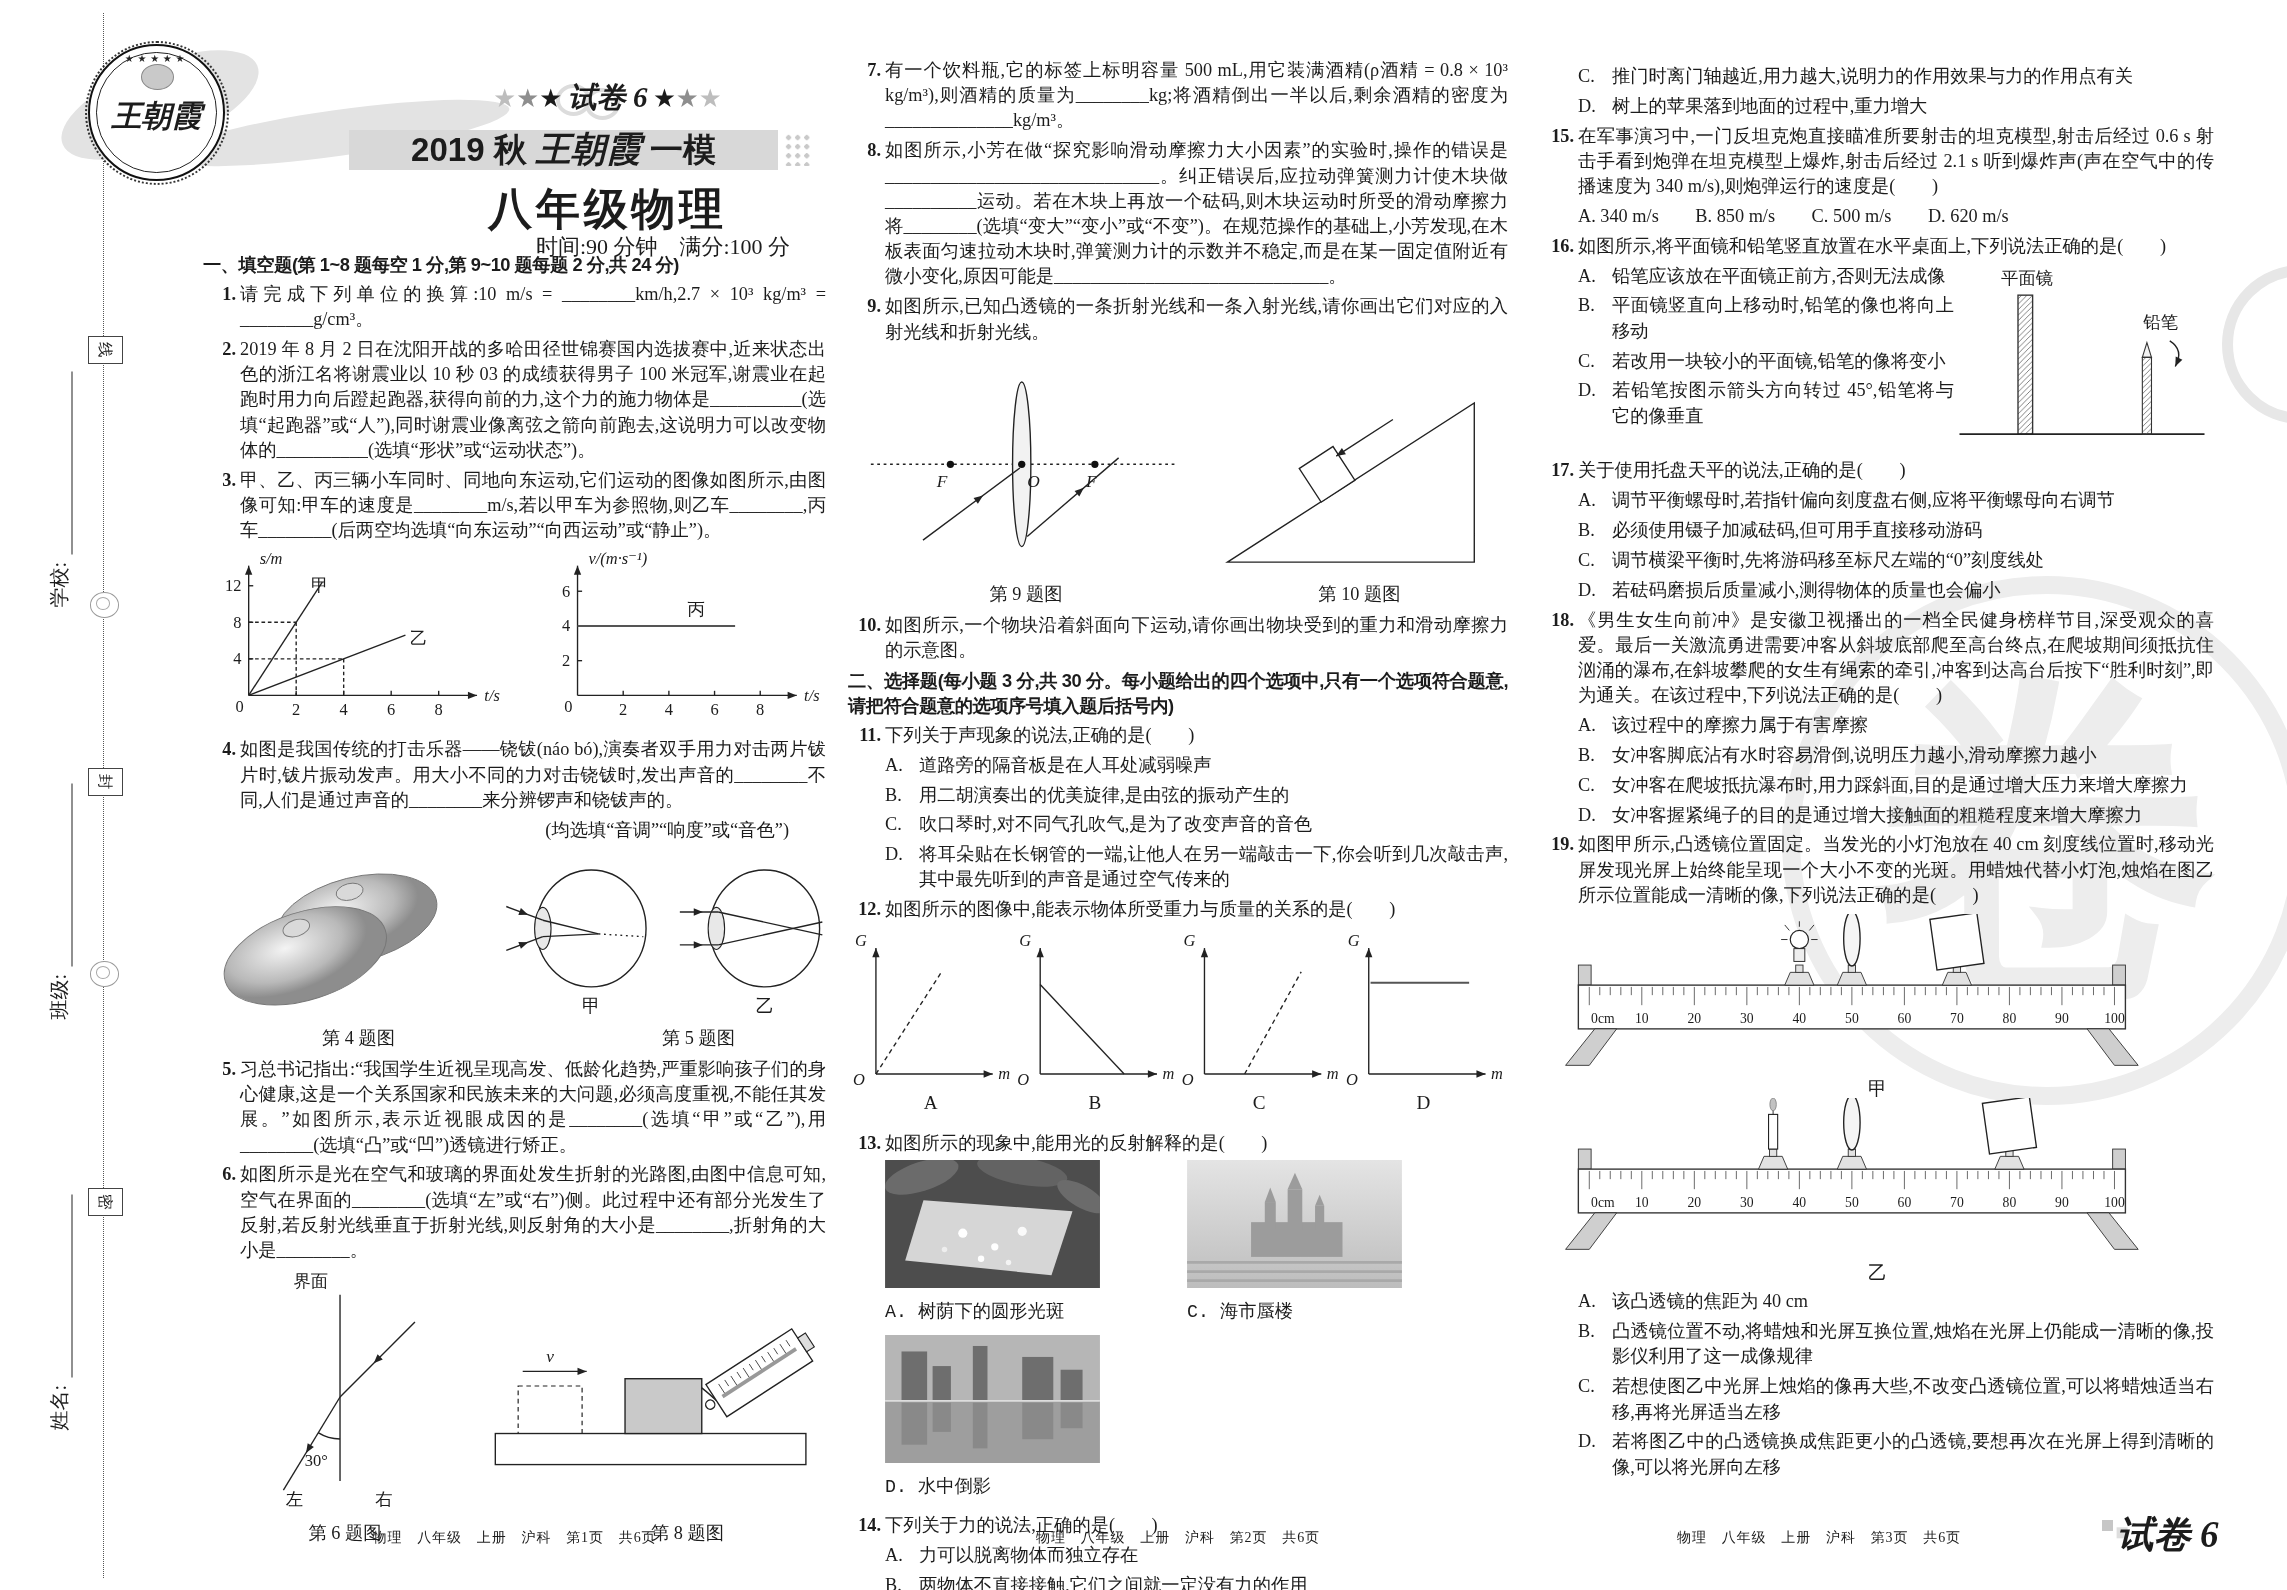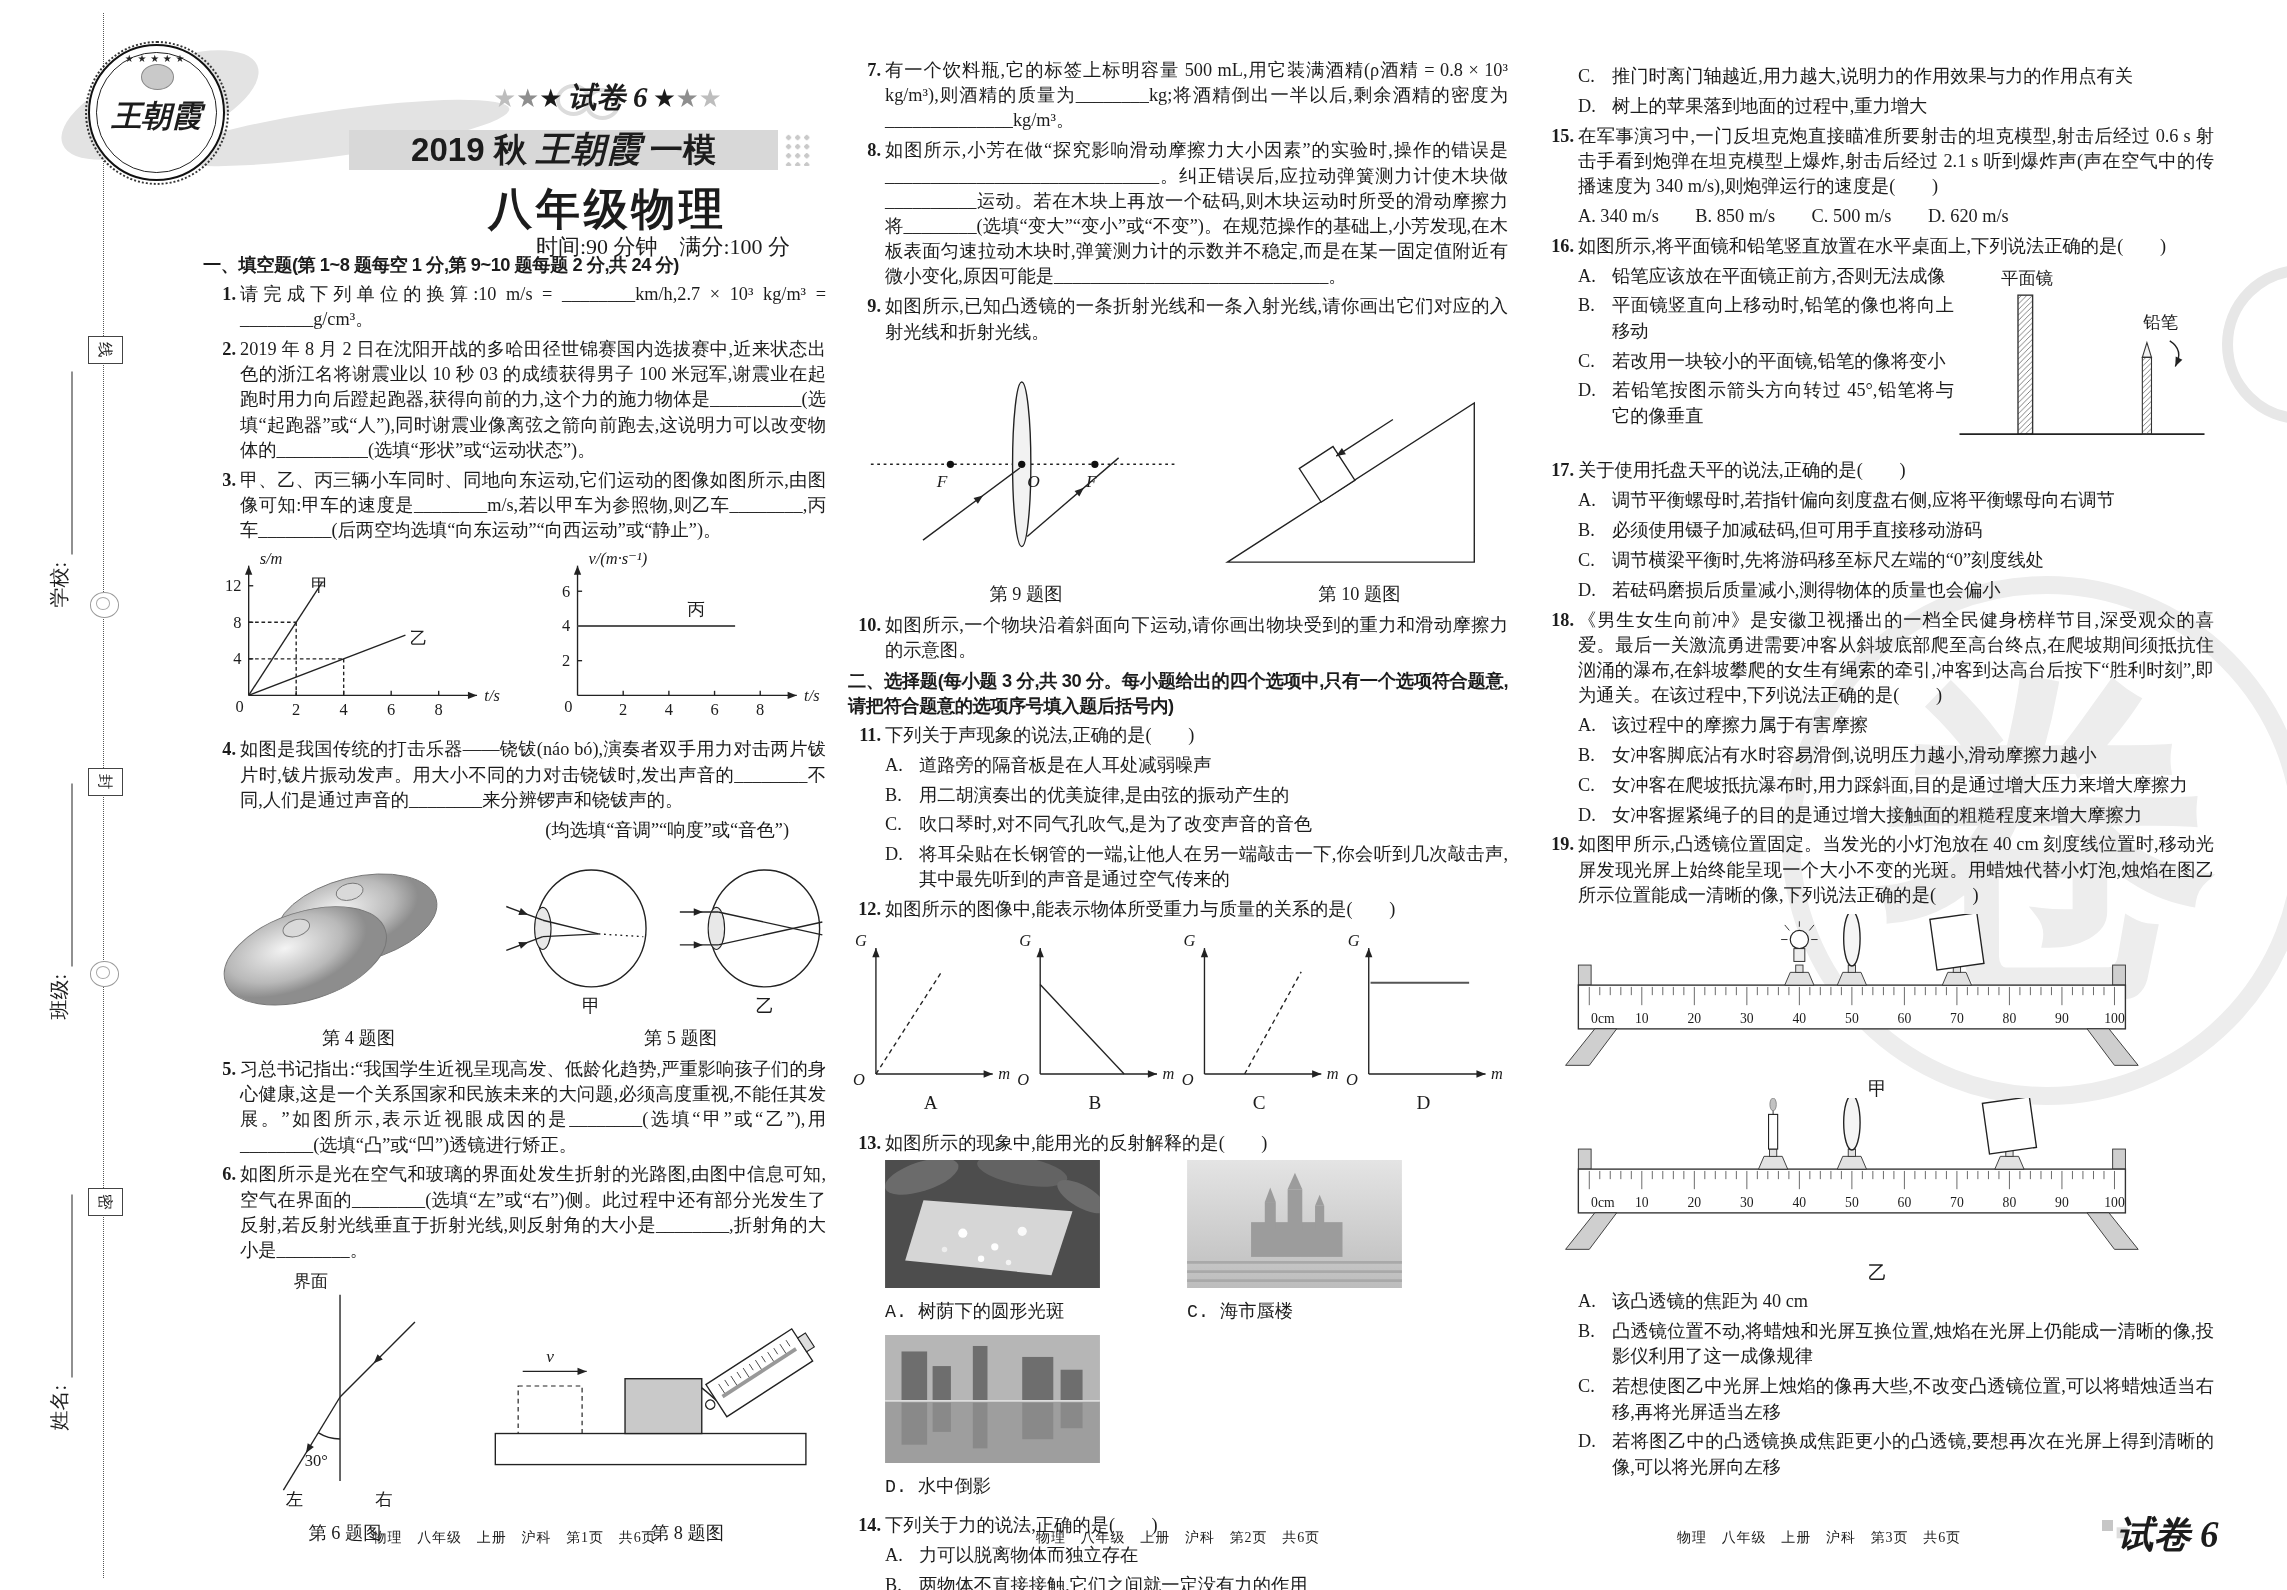--- a/index.html
+++ b/index.html
@@ -220,21 +220,21 @@
             <polygon points="547.2,70 537.2,66.0 537.2,74.0" fill="#222"></polygon>
             <line x1="522" y1="106" x2="564" y2="106" stroke="#222" stroke-width="1.5" fill="none"></line>
             <polygon points="547.2,106 537.2,102.0 537.2,110.0" fill="#222"></polygon>
             <line x1="564" y1="70" x2="678" y2="95" stroke="#222" stroke-width="1.5" fill="none"></line>
             <line x1="564" y1="106" x2="678" y2="81" stroke="#222" stroke-width="1.5" fill="none"></line>
           </g>
           <text x="425" y="180" font-size="20" text-anchor="middle" fill="#1c1c1c" style="">甲</text>
           <text x="615" y="180" font-size="20" text-anchor="middle" fill="#1c1c1c" style="">乙</text>
         </svg><div class="caprow">
           <span style="left:64px;width:183px">第 4 题图</span>
-          <span style="left:377px;width:201px">第 5 题图</span>
+          <span style="left:395px;width:201px">第 5 题图</span>
         </div></div>
       <div class="q blk"><span class="no">5.</span><span>习总书记指出:“我国学生近视呈现高发、低龄化趋势,严重影响孩子们的身心健康,这是一个关系国家和民族未来的大问题,必须高度重视,不能任其发展。”如图所示,表示近视眼成因的是________(选填“甲”或“乙”),用________(选填“凸”或“凹”)透镜进行矫正。</span></div>
       <div class="q blk"><span class="no">6.</span><span>如图所示是光在空气和玻璃的界面处发生折射的光路图,由图中信息可知,空气在界面的________(选填“左”或“右”)侧。此过程中还有部分光发生了反射,若反射光线垂直于折射光线,则反射角的大小是________,折射角的大小是________。</span></div>
       <div class="figwrap"><svg width="623" height="245" viewBox="0 0 682 268" style="font-size:20px">
           <g>
             <text x="118" y="20" font-size="19" text-anchor="middle" fill="#1c1c1c" style="">界面</text>
             <line x1="150" y1="28" x2="150" y2="232" stroke="#222" stroke-width="1.5" fill="none"></line>
             <line x1="232" y1="58" x2="150" y2="140" stroke="#222" stroke-width="1.5" fill="none"></line>
             <polygon points="186.9,103.1 196.8,98.9 191.1,93.2" fill="#222"></polygon>
             <line x1="150" y1="140" x2="88" y2="242" stroke="#222" stroke-width="1.5" fill="none"></line>

